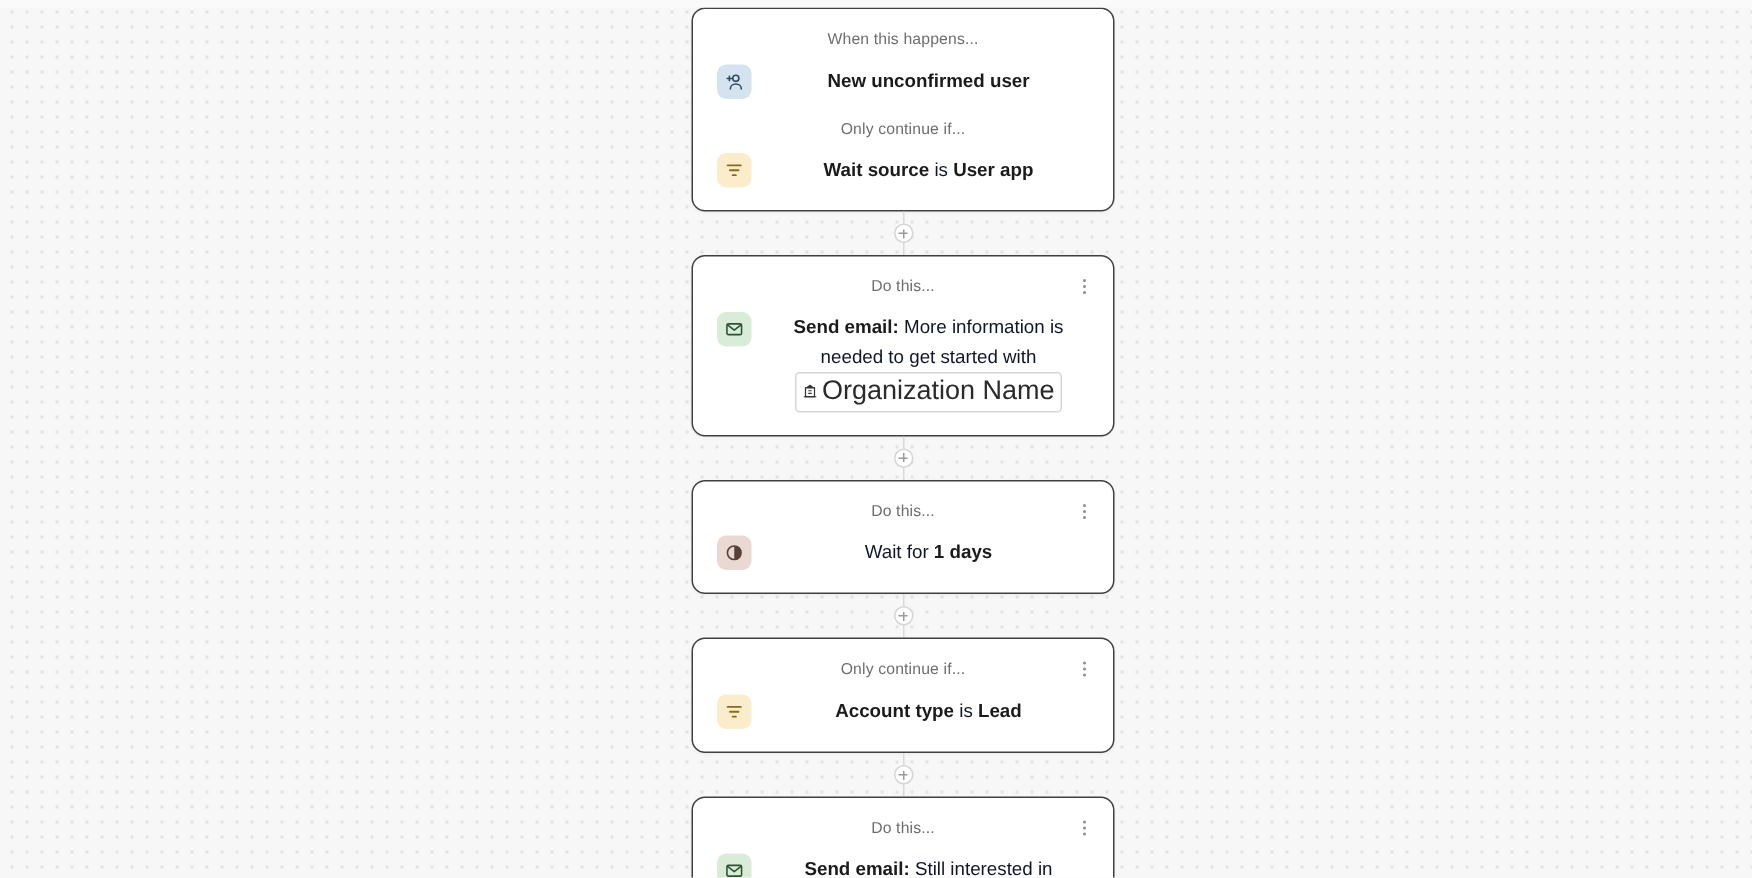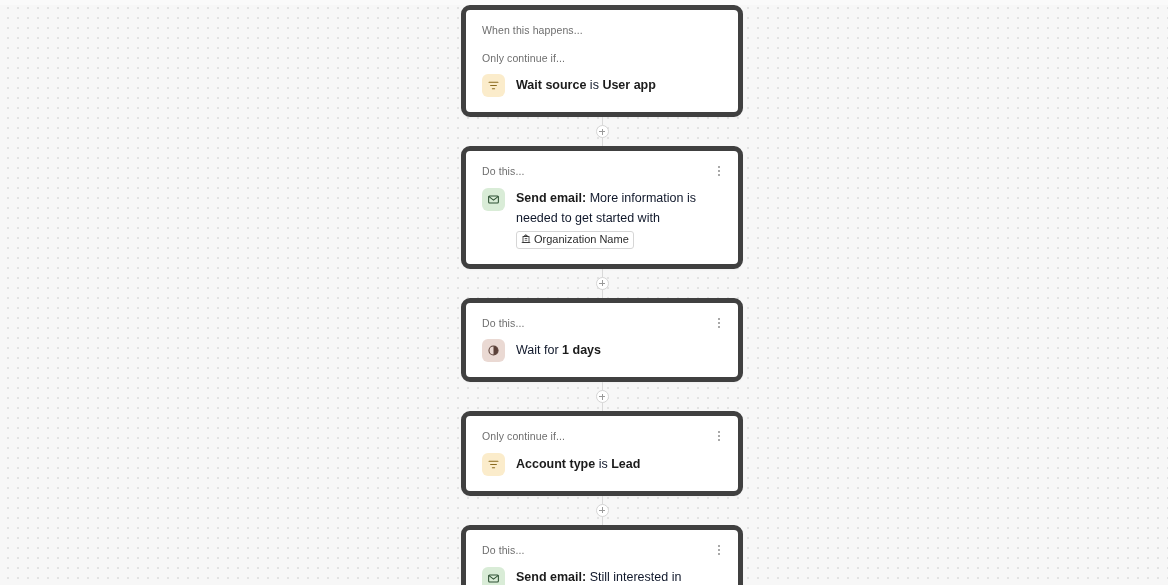--- a/index.html
+++ b/index.html
@@ -35,24 +35,25 @@
     position: absolute;
     left: 461px;
     top: 5px;
     width: 282px;
   }
 
   
   .card {
     position: relative;
     background: #ffffff;
-    border: 5px solid #404040;
+    border: 1px solid #404040;
     border-radius: 9px;
     box-shadow: 0 1px 2px rgba(16,16,16,0.035);
     padding: 14px 16px 15px 16px;
+    text-align: center;
   }
 
   .card-label {
     font-size: 10.5px;
     color: #6e6e6e;
     letter-spacing: 0.01em;
     line-height: 1.3;
   }
 
   .step-row {
@@ -95,21 +96,21 @@
 
   
   .token {
     display: inline-flex;
     align-items: center;
     gap: 3px;
     border: 1px solid #d6d6d6;
     border-radius: 3px;
     background: #ffffff;
     padding: 0px 4px 1px 4px;
-    font-size: 11px;
+    font-size: 18px;
     color: #2b2b2b;
     line-height: 1.3;
     vertical-align: -2px;
     white-space: nowrap;
   }
   .token svg { display:block; flex:0 0 auto; }
 
   
   .kebab {
     position: absolute;
@@ -171,20 +172,30 @@
   .add-btn:after  { width: 1px; height: 6px; }
 </style>
 </head>
 <body>
 
 <div class="top-strip"></div>
 
 <div class="flow" id="flow-root">
     <div class="card">
       <div class="card-label">When this happens...</div>
+      <div class="step-row">
+        <div class="step-icon icon-trigger">
+          <svg width="13" height="13" viewBox="0 0 16 16" fill="none">
+            <circle cx="9.3" cy="5.2" r="2.5" stroke="#2e4a5e" stroke-width="1.3" fill="none"></circle>
+            <path d="M4.8 14c0-2.5 2-4.1 4.5-4.1s4.5 1.6 4.5 4.1" stroke="#2e4a5e" fill="none" stroke-width="1.3" stroke-linecap="round" stroke-linejoin="round"></path>
+            <path d="M2.2 5.3h3.6M4 3.5v3.6" stroke="#2e4a5e" fill="none" stroke-width="1.3" stroke-linecap="round" stroke-linejoin="round"></path>
+          </svg>
+        </div>
+        <div class="step-text single"><span class="strong">New unconfirmed user</span></div>
+      </div>
       <div class="card-label" style="margin-top: 14px;">Only continue if...</div>
       <div class="step-row">
         <div class="step-icon icon-filter">
           <svg width="13" height="13" viewBox="0 0 16 16" fill="none">
             <path d="M2.6 4h10.8" stroke="#8a6a1d" fill="none" stroke-width="1.5" stroke-linecap="round" stroke-linejoin="round"></path>
             <path d="M4.5 8h7" stroke="#8a6a1d" fill="none" stroke-width="1.5" stroke-linecap="round" stroke-linejoin="round"></path>
             <path d="M6.7 12h2.6" stroke="#8a6a1d" fill="none" stroke-width="1.5" stroke-linecap="round" stroke-linejoin="round"></path>
           </svg>
         </div>
         <div class="step-text single"><span class="strong">Wait source</span><span class="plain"> is </span><span class="strong">User app</span></div>

